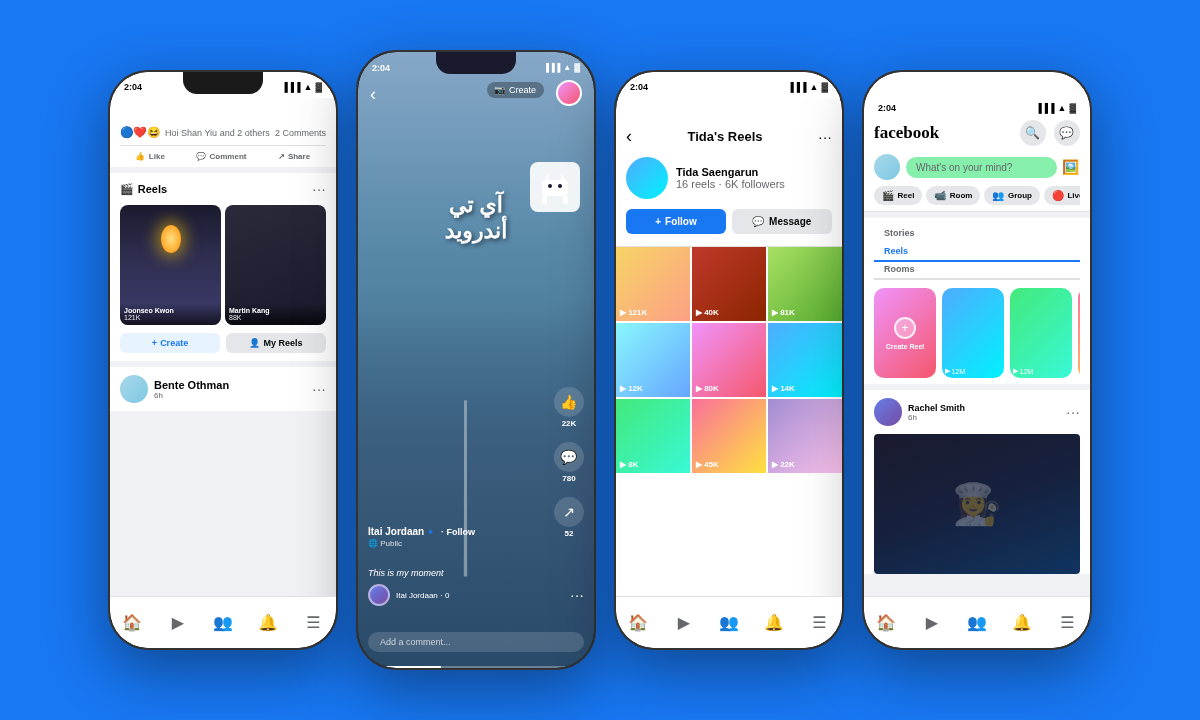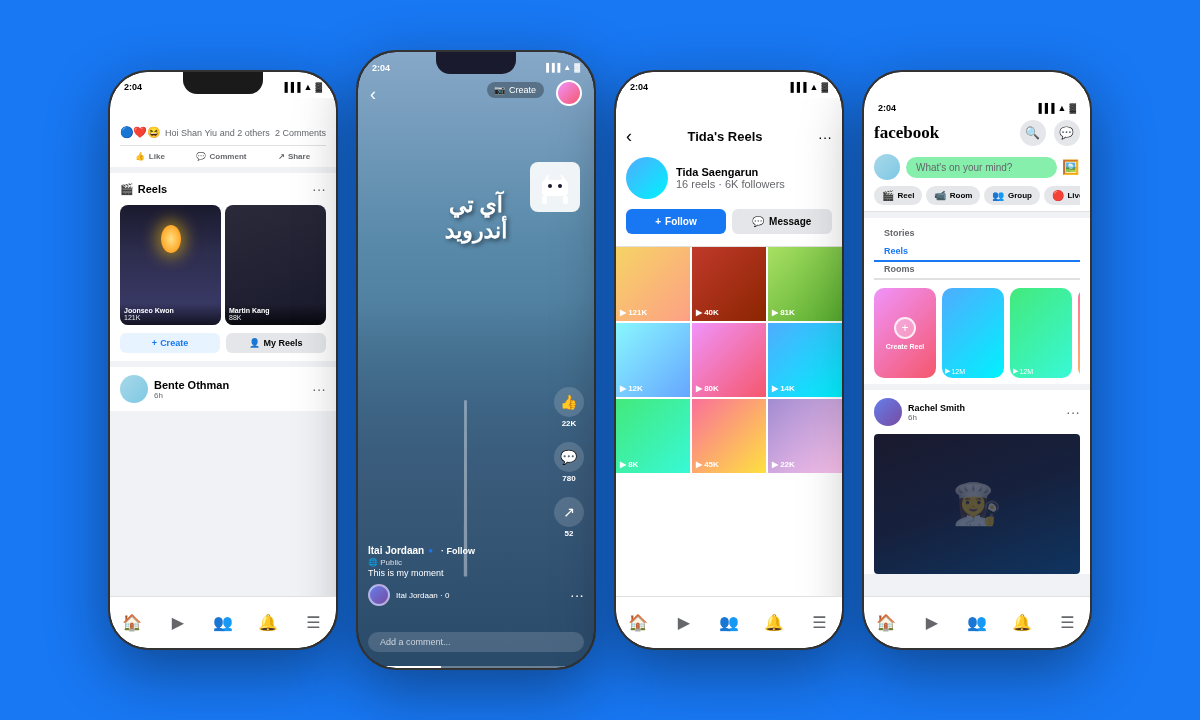--- a/index.html
+++ b/index.html
@@ -346,21 +346,22 @@
       padding: 0;
       margin-left: 4px;
     }
     .reel-privacy {
       font-size: 8px;
       opacity: 0.8;
       margin-top: 2px;
     }
     .reel-caption {
       font-size: 9px;
-      margin-top: 1px;
+      margin-top: 20px;
+      font-style: italic;
     }
     .reel-music-bar {
       position: absolute;
       bottom: 56px;
       left: 10px;
       right: 10px;
       display: flex;
       align-items: center;
       gap: 6px;
     }

